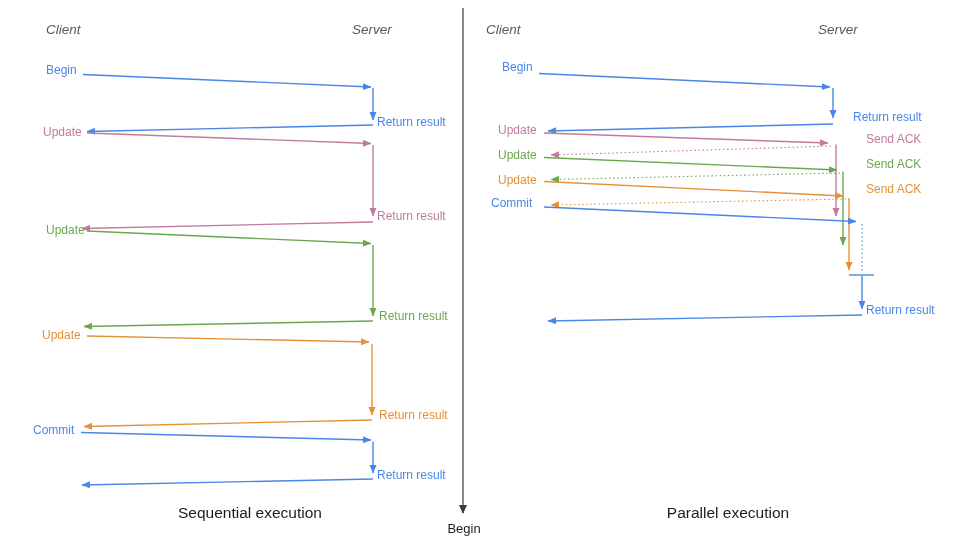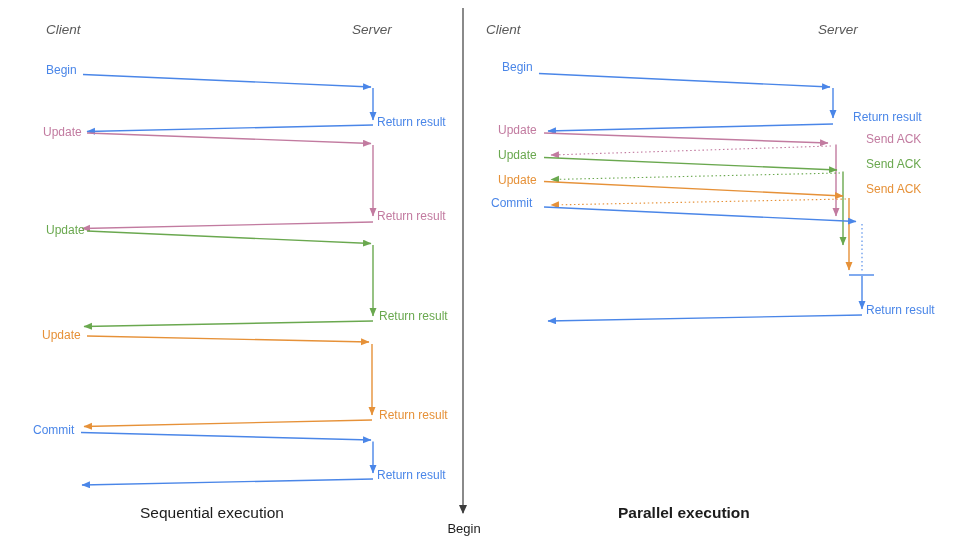--- a/index.html
+++ b/index.html
@@ -15,21 +15,21 @@
   .lbl{
     position:absolute; font-size:12px; line-height:13px; white-space:nowrap;
     font-family:"Liberation Sans", sans-serif;
   }
   .hdr{
     position:absolute; font-size:13.5px; font-style:italic;
     color:var(--header_gray,#595959); white-space:nowrap;
   }
   .cap{
     position:absolute; font-size:15.5px; color:var(--text_black,#1c1c1c);
-    width:220px; white-space:nowrap;
+    text-align:center; width:220px; white-space:nowrap;
   }
   .time-lbl{
     position:absolute; font-size:13px; color:var(--text_black,#1c1c1c);
     width:36px; text-align:center;
   }
   .c-blue{color:var(--blue,#4a86e8);}
   .c-pink{color:var(--pink,#c27ba0);}
   .c-green{color:var(--green,#6aa84f);}
   .c-orange{color:var(--orange,#e69138);}
   line{stroke-width:1.4; fill:none;}
@@ -145,17 +145,17 @@
 
   <div class="lbl c-green" style="left:498px; top:149px;">Update</div>
   <div class="lbl c-green" style="left:866px; top:158px;">Send ACK</div>
 
   <div class="lbl c-orange" style="left:498px; top:174px;">Update</div>
   <div class="lbl c-orange" style="left:866px; top:183px;">Send ACK</div>
 
   <div class="lbl c-blue" style="left:491px; top:197px;">Commit</div>
   <div class="lbl c-blue" style="left:866px; top:304px;">Return result</div>
 
-  <div class="cap" style="left:618px; top:504px;font-weight:bold;">Parallel execution</div>
+  <div class="cap" style="left:618px; top:504px;">Parallel execution</div>
 
   <div class="time-lbl" style="left:446px; top:521px;">Begin</div>
 
 </div>
 
 </body></html>

